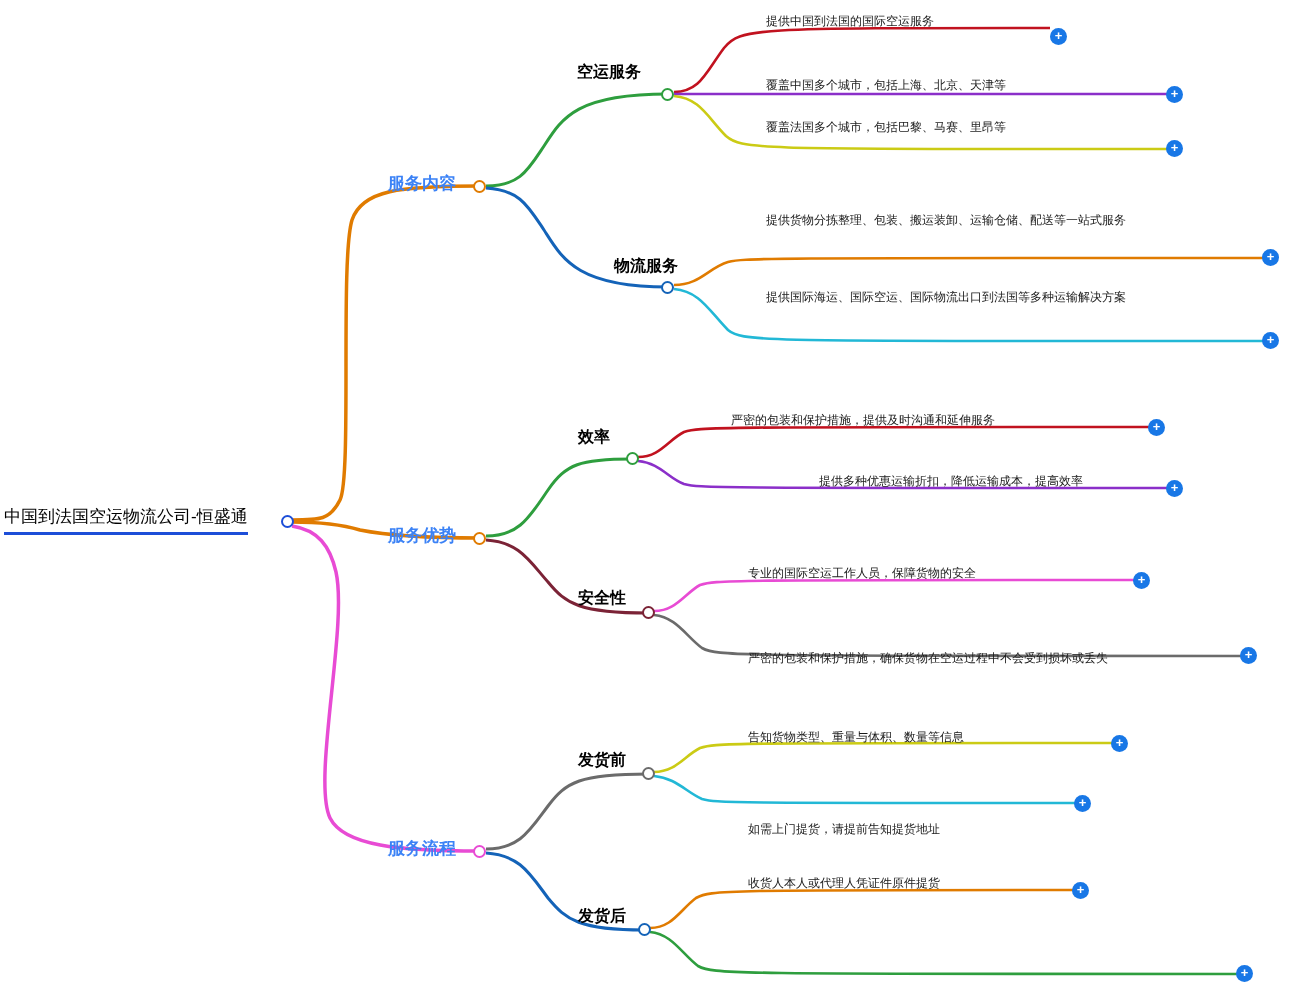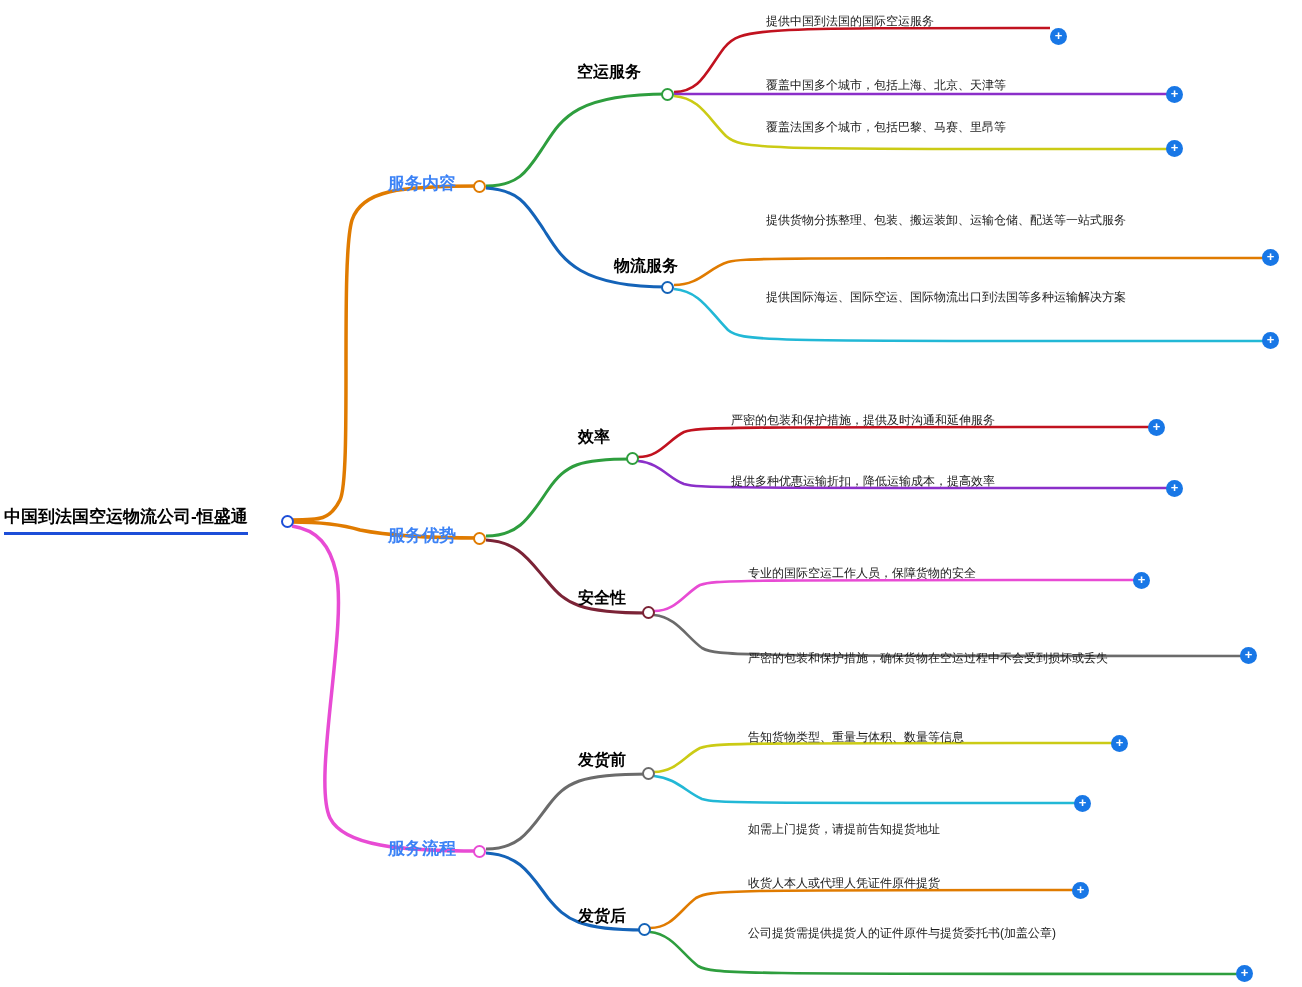--- a/index.html
+++ b/index.html
@@ -26,21 +26,21 @@
     pointer-events: none;
   }
   .node-text {
     position: absolute;
     font-size: 16px;
     color: #111111;
     line-height: 1.45;
   }
   .root-text {
     font-size: 17px;
-    font-weight: bold;
+    font-weight: normal;
     color: #000000;
     letter-spacing: 0px;
   }
   .branch-text {
     font-size: 17px;
     font-weight: bold;
     color: #3b82f6;
   }
   .sub-text {
     font-size: 16px;
@@ -152,21 +152,21 @@
 
   <div class="node-text branch-text" style="left:388px; top:524px;">服务优势</div>
   <div class="dot" style="left:473px; top:532px; border-color:#e07b00;"></div>
 
   <div class="node-text sub-text" style="left:578px; top:425px;">效率</div>
   <div class="dot" style="left:626px; top:452px; border-color:#2e9e3e;"></div>
 
   <div class="node-text leaf-text" style="left:731px; top:412px; width:420px;">严密的包装和保护措施，提供及时沟通和延伸服务</div>
   <div class="plus" style="left:1148px; top:419px;">+</div>
 
-  <div class="node-text leaf-text" style="left:731px; top:473px; width:440px;">提供多种优惠运输折扣，降低运输成本，提高效率</div>
+  <div class="node-text leaf-text" style="left:731px; top:473px; width:440px;text-align:center;">提供多种优惠运输折扣，降低运输成本，提高效率</div>
   <div class="plus" style="left:1166px; top:480px;">+</div>
 
   <div class="node-text sub-text" style="left:578px; top:586px;">安全性</div>
   <div class="dot" style="left:642px; top:606px; border-color:#7b2336;"></div>
 
   <div class="node-text leaf-text" style="left:748px; top:565px; width:400px;">专业的国际空运工作人员，保障货物的安全</div>
   <div class="plus" style="left:1133px; top:572px;">+</div>
 
   <div class="node-text leaf-text" style="left:748px; top:606px; width:490px;margin-top:44px;">严密的包装和保护措施，确保货物在空运过程中不会受到损坏或丢失</div>
   <div class="plus" style="left:1240px; top:647px;">+</div>
@@ -182,16 +182,15 @@
 
   <div class="node-text leaf-text" style="left:748px; top:789px; width:340px;margin-top:32px;">如需上门提货，请提前告知提货地址</div>
   <div class="plus" style="left:1074px; top:795px;">+</div>
 
   <div class="node-text sub-text" style="left:578px; top:904px;">发货后</div>
   <div class="dot" style="left:638px; top:923px; border-color:#1463b8;"></div>
 
   <div class="node-text leaf-text" style="left:748px; top:875px; width:340px;">收货人本人或代理人凭证件原件提货</div>
   <div class="plus" style="left:1072px; top:882px;">+</div>
 
-  <div class="node-text leaf-text" style="left:748px; top:925px; width:470px;">公司提货需提供提货人的证件原件与提货委托书(加盖公章)</div>
   <div class="plus" style="left:1236px; top:965px;">+</div>
 
 </div>
 
 </body></html>

